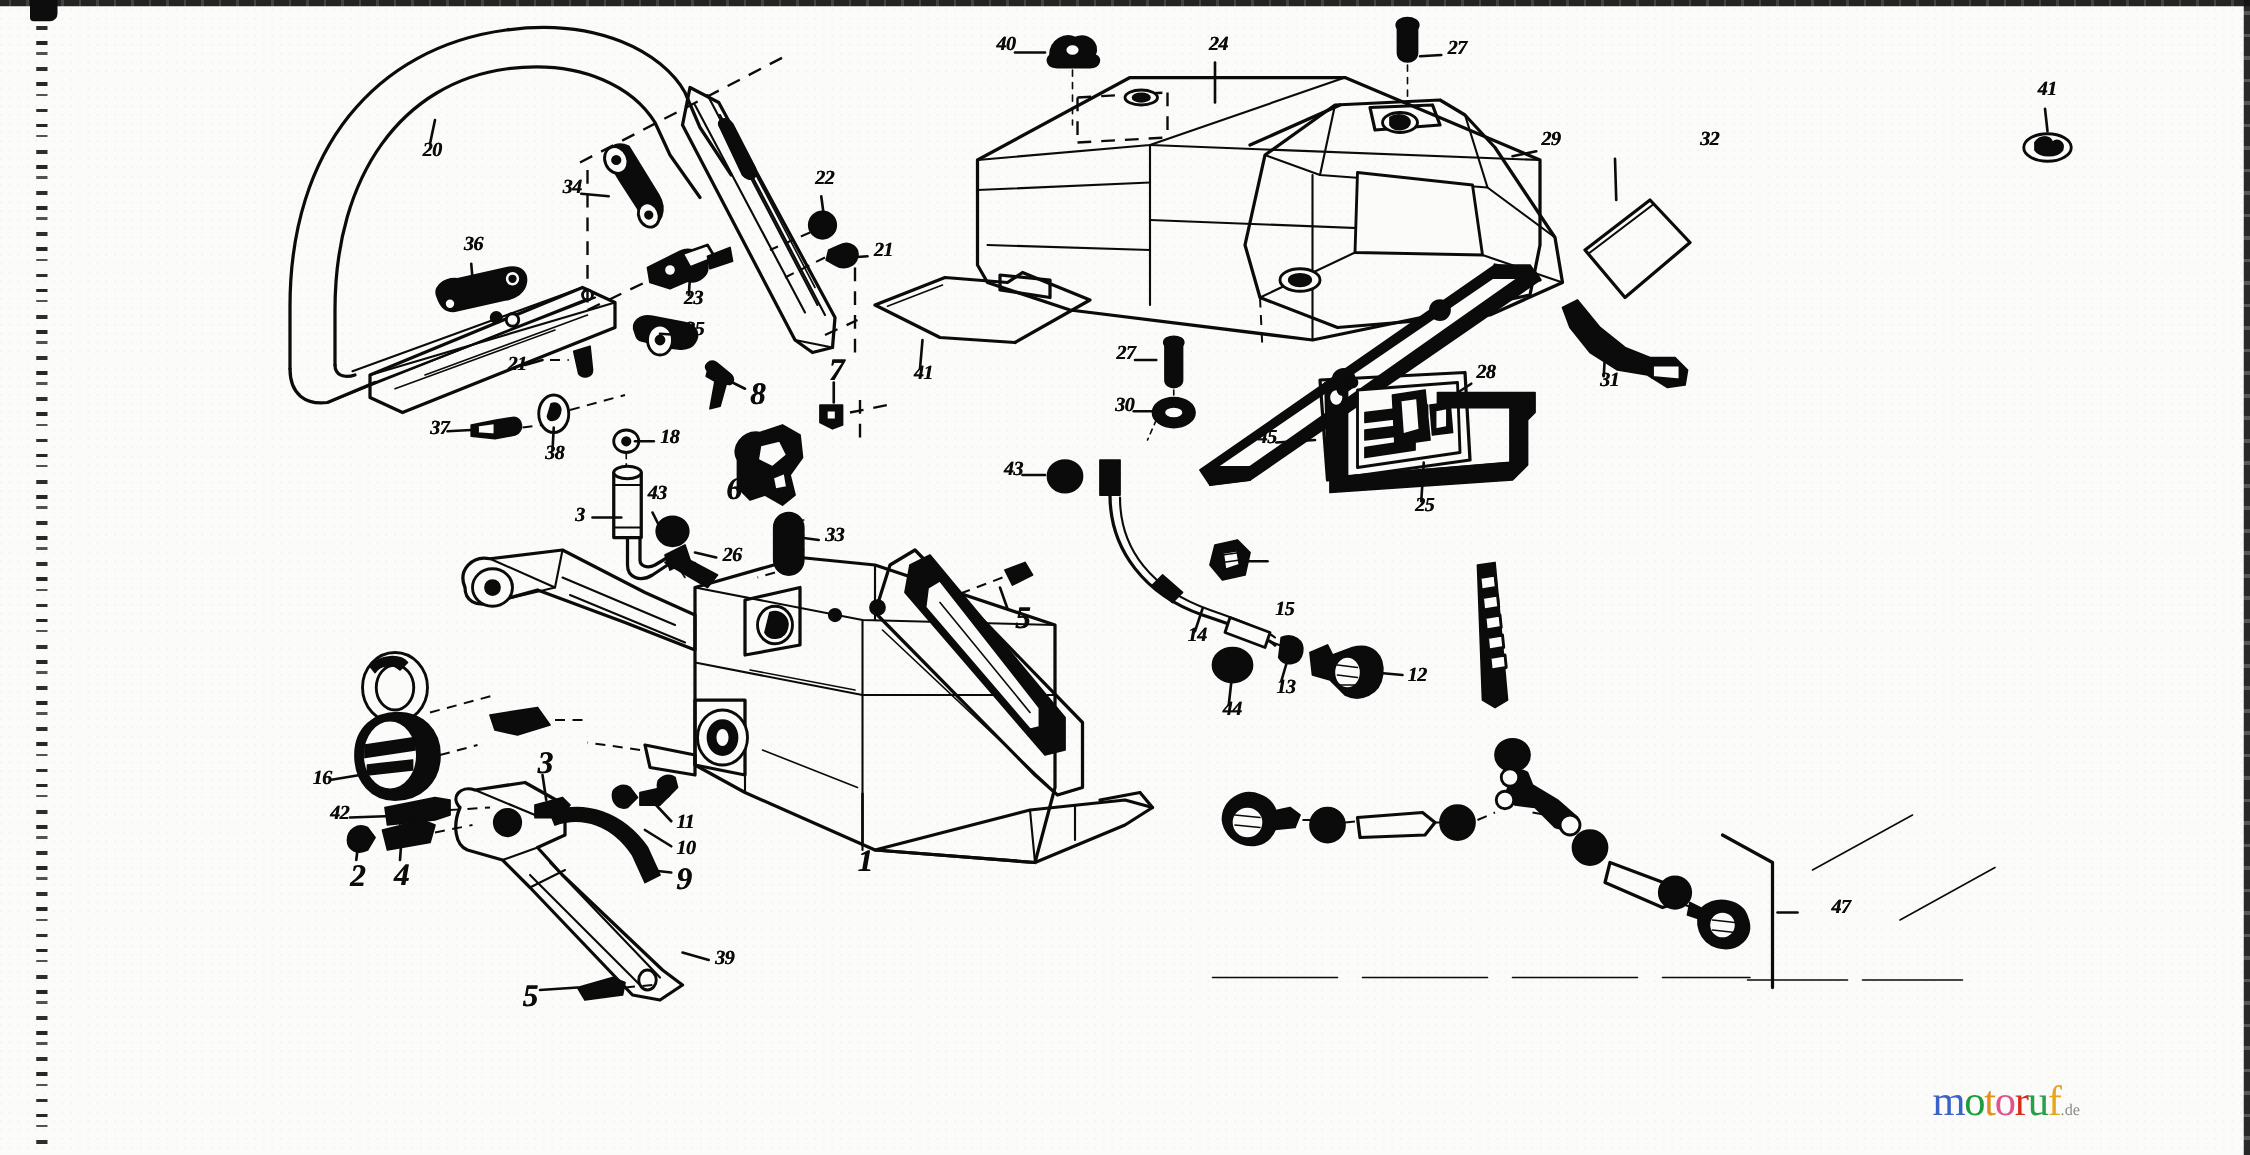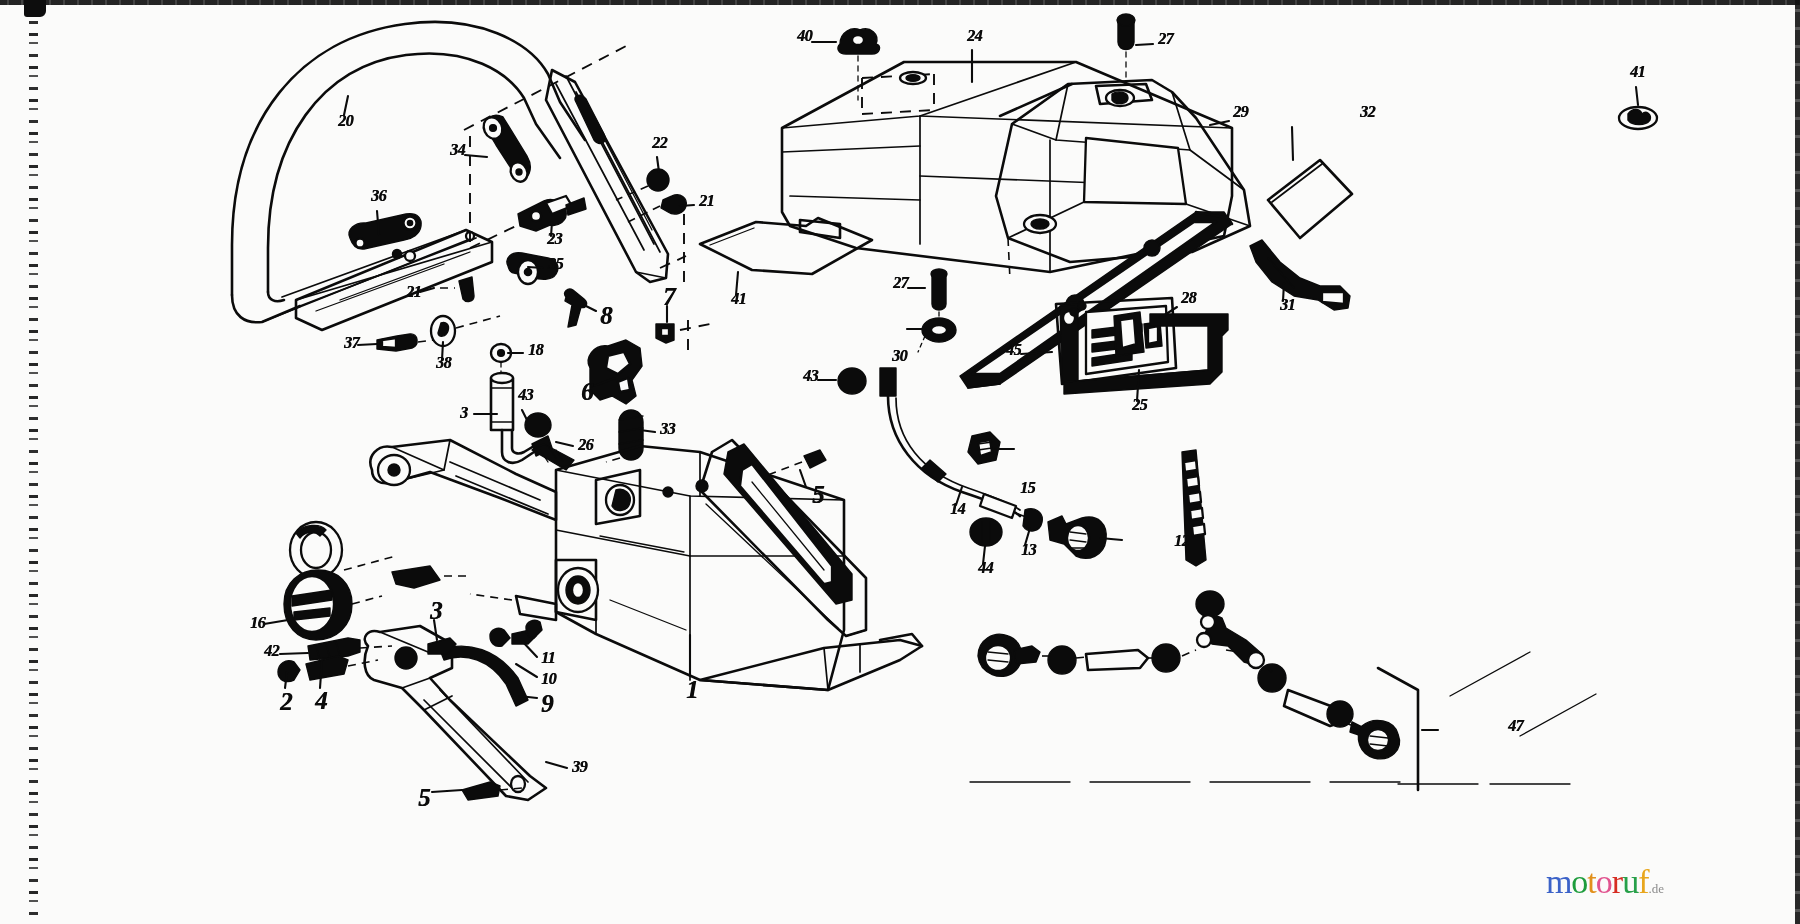--- a/index.html
+++ b/index.html
@@ -597,55 +597,55 @@
       <div class="lbl" style="left: 430px; top: 598px;">3</div>
       <div class="lbl" style="left: 315px; top: 688px;">4</div>
       <div class="lbl" style="left: 812px; top: 482px;">5</div>
       <div class="lbl" style="left: 418px; top: 785px;">5</div>
       <div class="lbl" style="left: 581px; top: 379px;">6</div>
       <div class="lbl" style="left: 663px; top: 284px;">7</div>
       <div class="lbl" style="left: 600px; top: 303px;">8</div>
       <div class="lbl" style="left: 541px; top: 691px;">9</div>
       <div class="lbl sm" style="left: 541px; top: 671px;">10</div>
       <div class="lbl sm" style="left: 541px; top: 650px;">11</div>
-      <div class="lbl sm" style="left: 1126px; top: 533px; margin-left: 48px;">12</div>
+      <div class="lbl sm" style="left: 1126px; top: 533px;">12</div>
       <div class="lbl sm" style="left: 1021px; top: 542px;">13</div>
       <div class="lbl sm" style="left: 950px; top: 501px;">14</div>
       <div class="lbl sm" style="left: 1020px; top: 438px; margin-top: 42px;">15</div>
       <div class="lbl sm" style="left: 250px; top: 615px;">16</div>
       <div class="lbl sm" style="left: 460px; top: 405px;">3</div>
       <div class="lbl sm" style="left: 528px; top: 342px;">18</div>
       <div class="lbl sm" style="left: 338px; top: 113px;">20</div>
       <div class="lbl sm" style="left: 699px; top: 193px;">21</div>
       <div class="lbl sm" style="left: 406px; top: 284px;">21</div>
       <div class="lbl sm" style="left: 652px; top: 135px;">22</div>
       <div class="lbl sm" style="left: 547px; top: 231px;">23</div>
       <div class="lbl sm" style="left: 967px; top: 28px;">24</div>
       <div class="lbl sm" style="left: 1132px; top: 397px;">25</div>
       <div class="lbl sm" style="left: 578px; top: 437px;">26</div>
       <div class="lbl sm" style="left: 1158px; top: 31px;">27</div>
       <div class="lbl sm" style="left: 893px; top: 275px;">27</div>
       <div class="lbl sm" style="left: 1181px; top: 290px;">28</div>
       <div class="lbl sm" style="left: 1233px; top: 104px;">29</div>
-      <div class="lbl sm" style="left: 892px; top: 317px; margin-top: 31px;">30</div>
+      <div class="lbl sm" style="left: 892px; top: 317px;">30</div>
       <div class="lbl sm" style="left: 1280px; top: 297px;">31</div>
       <div class="lbl sm" style="left: 1360px; top: 104px;">32</div>
       <div class="lbl sm" style="left: 660px; top: 421px;">33</div>
       <div class="lbl sm" style="left: 450px; top: 142px;">34</div>
       <div class="lbl sm" style="left: 548px; top: 256px;">35</div>
       <div class="lbl sm" style="left: 371px; top: 188px;">36</div>
       <div class="lbl sm" style="left: 344px; top: 335px;">37</div>
       <div class="lbl sm" style="left: 436px; top: 355px;">38</div>
       <div class="lbl sm" style="left: 572px; top: 759px;">39</div>
       <div class="lbl sm" style="left: 797px; top: 28px;">40</div>
       <div class="lbl sm" style="left: 731px; top: 291px;">41</div>
       <div class="lbl sm" style="left: 264px; top: 643px;">42</div>
       <div class="lbl sm" style="left: 803px; top: 368px;">43</div>
       <div class="lbl sm" style="left: 518px; top: 387px;">43</div>
       <div class="lbl sm" style="left: 978px; top: 560px;">44</div>
       <div class="lbl sm" style="left: 1006px; top: 342px;">45</div>
       <div class="lbl sm" style="left: 1630px; top: 64px;">41</div>
-      <div class="lbl sm" style="left: 1508px; top: 718px;">47</div>
+      <div class="lbl sm" style="left: 1465px; top: 718px;">47</div>
     </div>
 
   <div id="watermark"><span style="color: rgb(59, 98, 200);">m</span><span style="color: rgb(29, 156, 60);">o</span><span style="color: rgb(226, 144, 27);">t</span><span style="color: rgb(225, 83, 143);">o</span><span style="color: rgb(214, 44, 34);">r</span><span style="color: rgb(39, 160, 73);">u</span><span style="color: rgb(232, 166, 28);">f</span><span class="wm-de" style="color: rgb(141, 141, 141);">.de</span></div>
 
 </div>
 
 </body></html>

